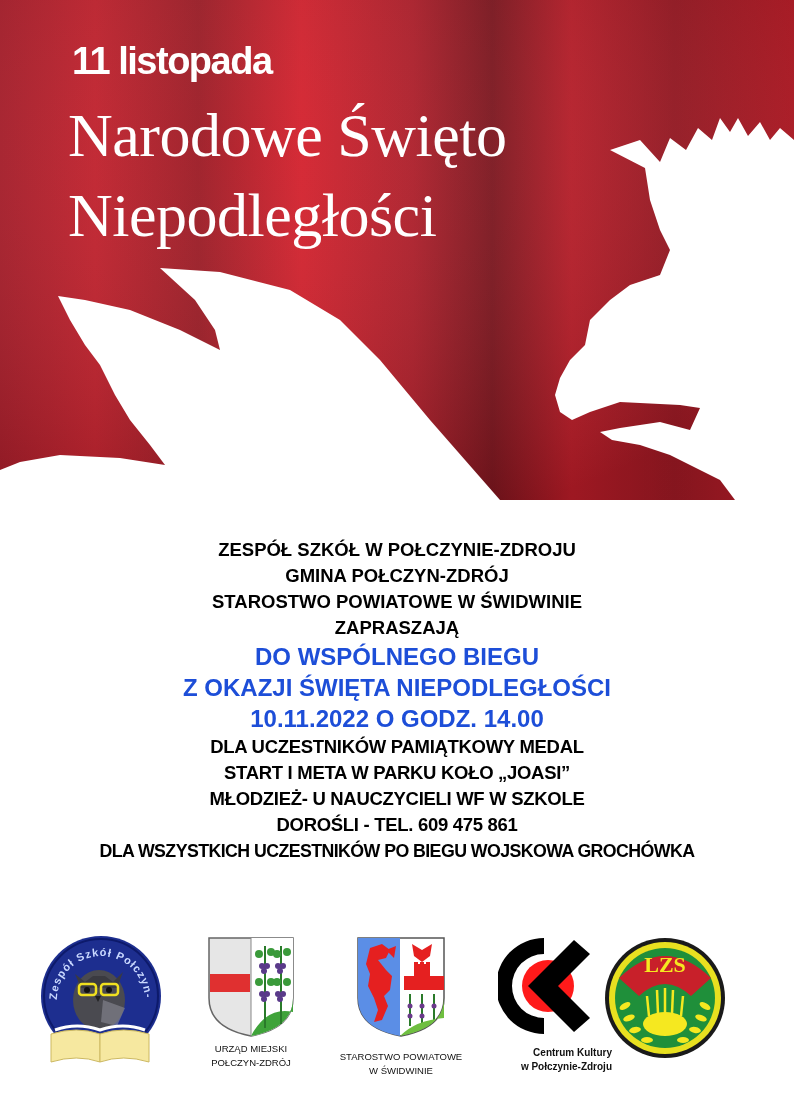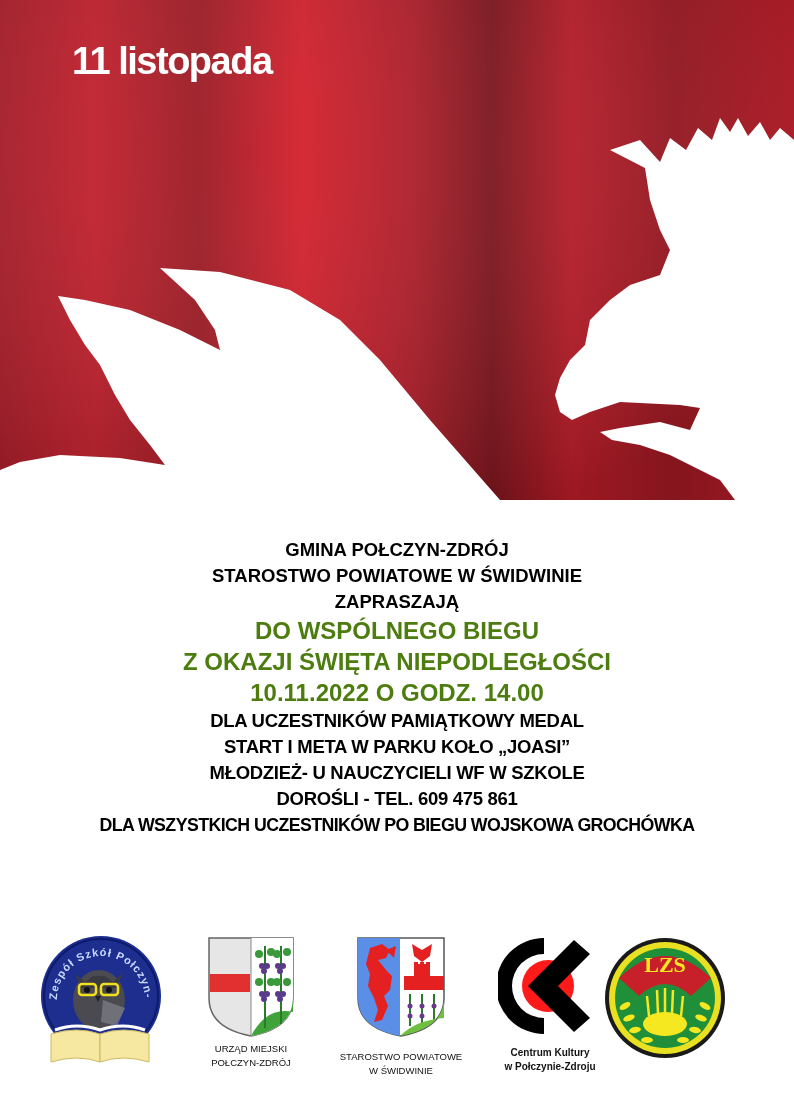--- a/index.html
+++ b/index.html
@@ -5,28 +5,28 @@
   html, body { margin: 0; padding: 0; background: #ffffff; }
   body { width: 794px; height: 1096px; position: relative; overflow: hidden; font-family: "Liberation Sans", sans-serif; }
 
   .banner { position: absolute; left: 0; top: 0; width: 794px; height: 500px; overflow: hidden; background: #3b82f6; }
   .banner svg.bg { position: absolute; left: 0; top: 0; }
   .banner-date { position: absolute; left: 72px; top: 40px; color: #ffffff; font-family: "Liberation Sans", sans-serif; font-weight: bold; font-size: 38px; letter-spacing: -1.5px; }
   .banner-title { position: absolute; left: 68px; top: 95px; color: #ffffff; font-family: "Liberation Serif", serif; font-size: 62px; line-height: 80px; letter-spacing: -0.5px; }
 
   .info { position: absolute; left: 0; top: 537px; width: 794px; text-align: center; }
   .info .line { font-family: "Liberation Sans", sans-serif; font-weight: bold; color: #000000; font-size: 18.5px; line-height: 26px; white-space: nowrap; }
-  .info .line.red { color: #4d7c0f; font-size: 24px; line-height: 31px; }
+  .info .line.red { color: #1d4ed8; font-size: 24px; line-height: 31px; }
   .info .line.tight { letter-spacing: -0.6px; transform: scaleX(0.96); }
   .info .line.narrow { letter-spacing: -0.3px; }
 
   .logos { position: absolute; left: 0; top: 930px; width: 794px; height: 160px; }
   .logo { position: absolute; text-align: center; }
   .logo-caption { font-family: "Liberation Sans", sans-serif; font-size: 9.5px; color: #111; line-height: 14px; text-align: center; }
-  .logo-caption.bold { font-weight: bold; font-size: 10px; }
+  .logo-caption.bold { font-weight: bold; font-size: 10px; text-align: right; }
 </style>
 </head>
 <body>
 
 <div class="banner">
   <svg class="bg" width="794" height="500" viewBox="0 0 794 500">
     <defs>
       <linearGradient id="redg" x1="0" y1="0" x2="1" y2="0">
         <stop offset="0" stop-color="#a91a27"></stop>
         <stop offset="0.12" stop-color="#c21e2a"></stop>
@@ -59,23 +59,28 @@
       L670,455 L700,470 L720,480 L735,500
       L500,500 L430,420 L380,360 L340,320 L290,290 L220,272 L160,268
       L195,300 L215,330 L220,350
       L180,330 L130,310 L85,300 L58,296
       L70,320 L85,345 L100,365 L115,395 L130,420 L150,445 L165,465
       L120,458 L60,455 L20,462 Z"></path>
 
     <path fill="#ad1b27" d="M560,378 Q590,365 620,368 Q650,372 675,395 L690,430 L660,422 L620,428 L600,432 Q580,415 560,412 Z" opacity="0"></path>
   </svg>
   <div class="banner-date">11 listopada</div>
+  <div class="banner-title">
+    <div>Narodowe Święto</div>
+    <div>Niepodległości</div>
+  </div>
 </div>
 
 <div class="info">
+  <div class="line">ZESPÓŁ SZKÓŁ W POŁCZYNIE-ZDROJU</div>
   <div class="line">GMINA POŁCZYN-ZDRÓJ</div>
   <div class="line">STAROSTWO POWIATOWE W ŚWIDWINIE</div>
   <div class="line">ZAPRASZAJĄ</div>
   <div class="line red">DO WSPÓLNEGO BIEGU</div>
   <div class="line red">Z OKAZJI ŚWIĘTA NIEPODLEGŁOŚCI</div>
   <div class="line red">10.11.2022 O GODZ. 14.00</div>
   <div class="line narrow">DLA UCZESTNIKÓW PAMIĄTKOWY MEDAL</div>
   <div class="line narrow">START I META W PARKU KOŁO „JOASI”</div>
   <div class="line narrow">MŁODZIEŻ- U NAUCZYCIELI WF W SZKOLE</div>
   <div class="line narrow">DOROŚLI - TEL. 609 475 861</div>

